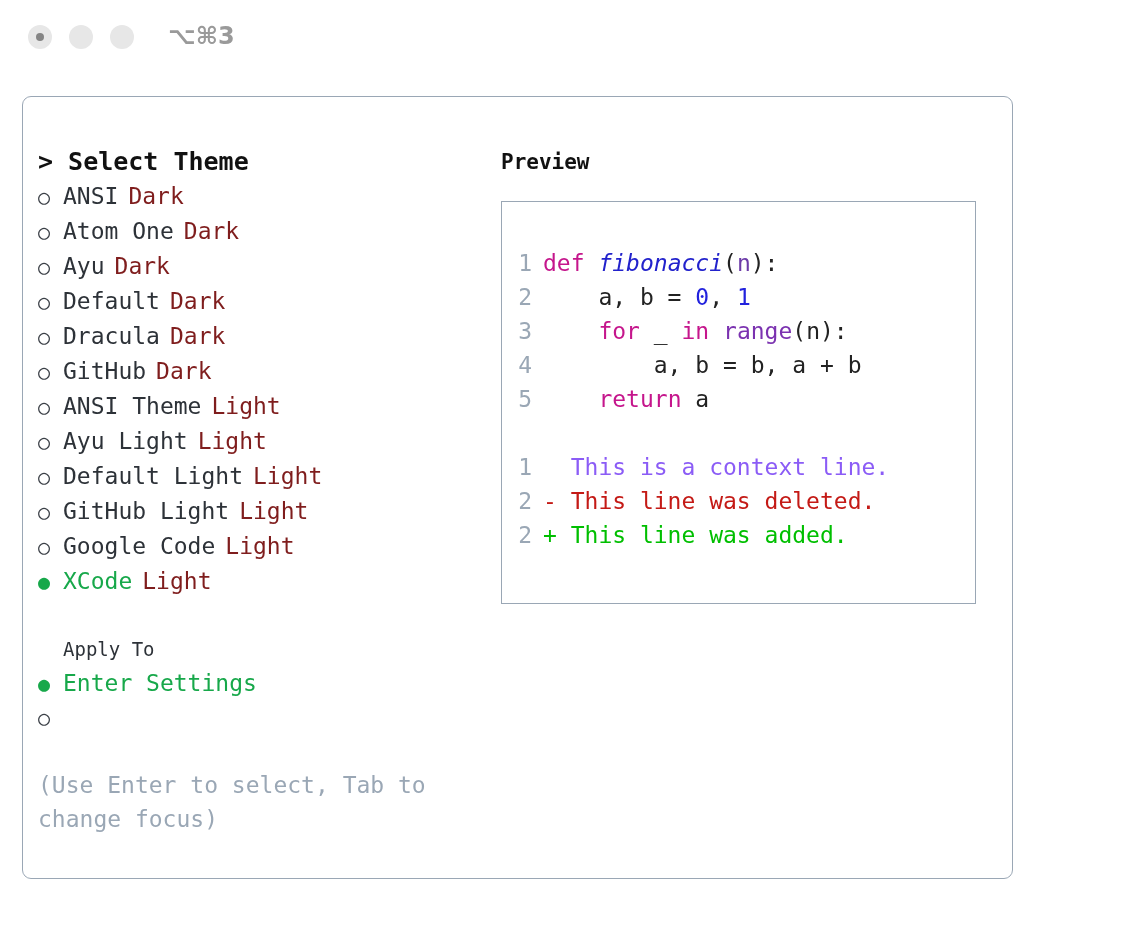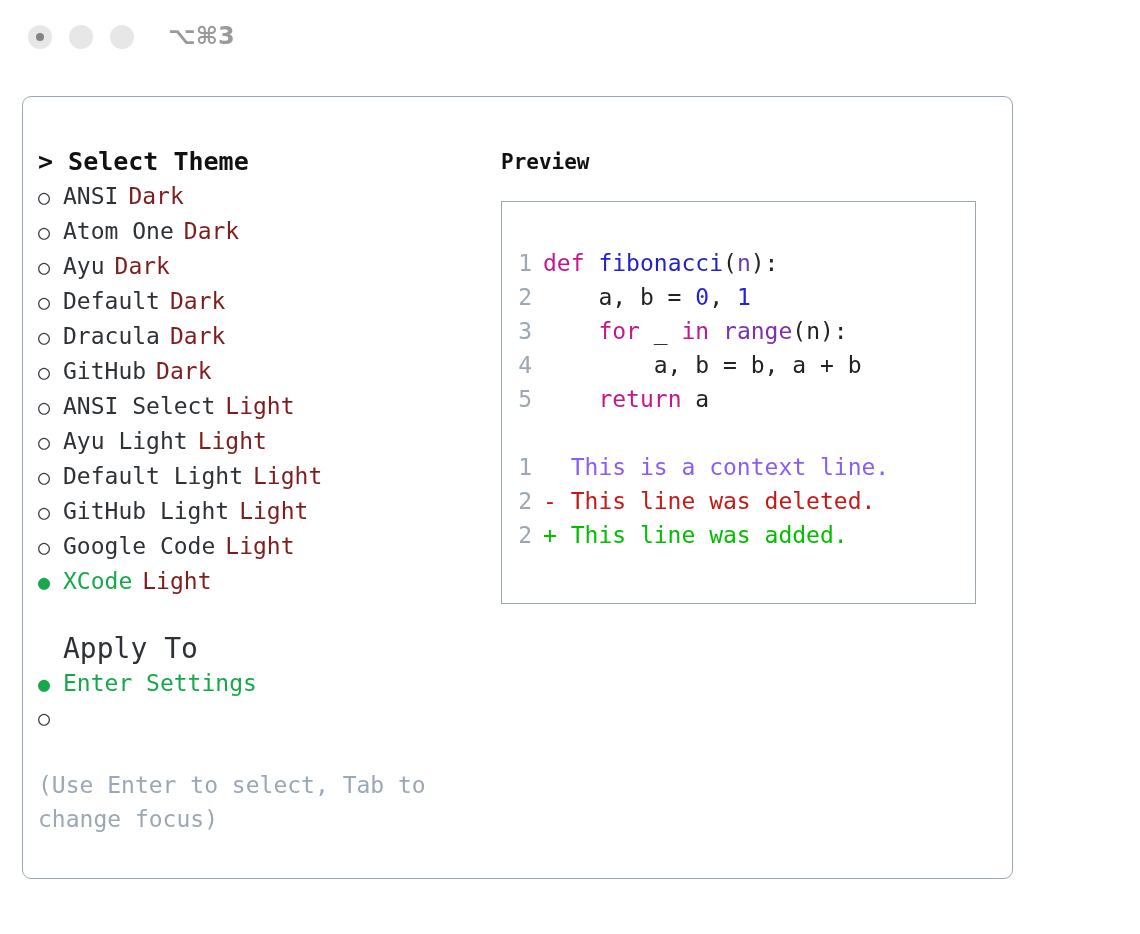--- a/index.html
+++ b/index.html
@@ -119,21 +119,21 @@
   .row-name.selected {
     color: #17a84a;
     text-align: center;
   }
   .row-variant {
     color: #7f1d1d;
     margin-left: 10px;
   }
   .section-label {
     margin-top: 33px;
-    font-size: 28px;
+    font-size: 19px;
     color: #2d3238;
     line-height: 34px;
     padding-left: 25px;
     white-space: pre;
   }
   .hint {
     margin-top: 33px;
     font-size: 23px;
     color: #9aa7b5;
     line-height: 34px;
@@ -170,21 +170,21 @@
     white-space: pre;
   }
   .code .ln {
     color: #9aa7b5;
     display: inline-block;
     width: 14px;
     text-align: right;
     margin-right: 11px;
   }
   .kw      { color: #c5168c; }
-  .fn      { color: #2222cc; }
+  .fn      { color: #2222cc; font-style: italic; }
   .num     { color: #2222dd; }
   .builtin { color: #7b32b0; }
   .param   { color: #6c3ba8; }
   .plain   { color: #222222; }
   .spacer-line { height: 34px; }
   .diff-ctx { color: #8b5cf6; }
   .diff-del { color: #c41a16; }
   .diff-add { color: #00bf00; }
 </style>
 </head>
@@ -208,21 +208,21 @@
 
       <div class="left-col">
         <div class="heading">&gt; Select Theme</div>
         <div class="theme-list" id="theme-list">
             <div class="row"><span class="marker">○</span><span class="row-name">ANSI</span><span class="row-variant">Dark</span></div>
             <div class="row"><span class="marker">○</span><span class="row-name">Atom One</span><span class="row-variant">Dark</span></div>
             <div class="row"><span class="marker">○</span><span class="row-name">Ayu</span><span class="row-variant">Dark</span></div>
             <div class="row"><span class="marker">○</span><span class="row-name">Default</span><span class="row-variant">Dark</span></div>
             <div class="row"><span class="marker">○</span><span class="row-name">Dracula</span><span class="row-variant">Dark</span></div>
             <div class="row"><span class="marker">○</span><span class="row-name">GitHub</span><span class="row-variant">Dark</span></div>
-            <div class="row"><span class="marker">○</span><span class="row-name">ANSI Select</span><span class="row-variant">Light</span></div>
+            <div class="row"><span class="marker">○</span><span class="row-name">ANSI Theme</span><span class="row-variant">Light</span></div>
             <div class="row"><span class="marker">○</span><span class="row-name">Ayu Light</span><span class="row-variant">Light</span></div>
             <div class="row"><span class="marker">○</span><span class="row-name">Default Light</span><span class="row-variant">Light</span></div>
             <div class="row"><span class="marker">○</span><span class="row-name">GitHub Light</span><span class="row-variant">Light</span></div>
             <div class="row"><span class="marker">○</span><span class="row-name">Google Code</span><span class="row-variant">Light</span></div>
             <div class="row"><span class="marker selected">●</span><span class="row-name selected">XCode</span><span class="row-variant">Light</span></div>
           </div>
         <div class="section-label">Apply To</div>
         <div id="apply-list">
             <div class="row"><span class="marker selected">●</span><span class="row-name selected">Enter Settings</span></div>
             <div class="row"><span class="marker">○</span></div>

